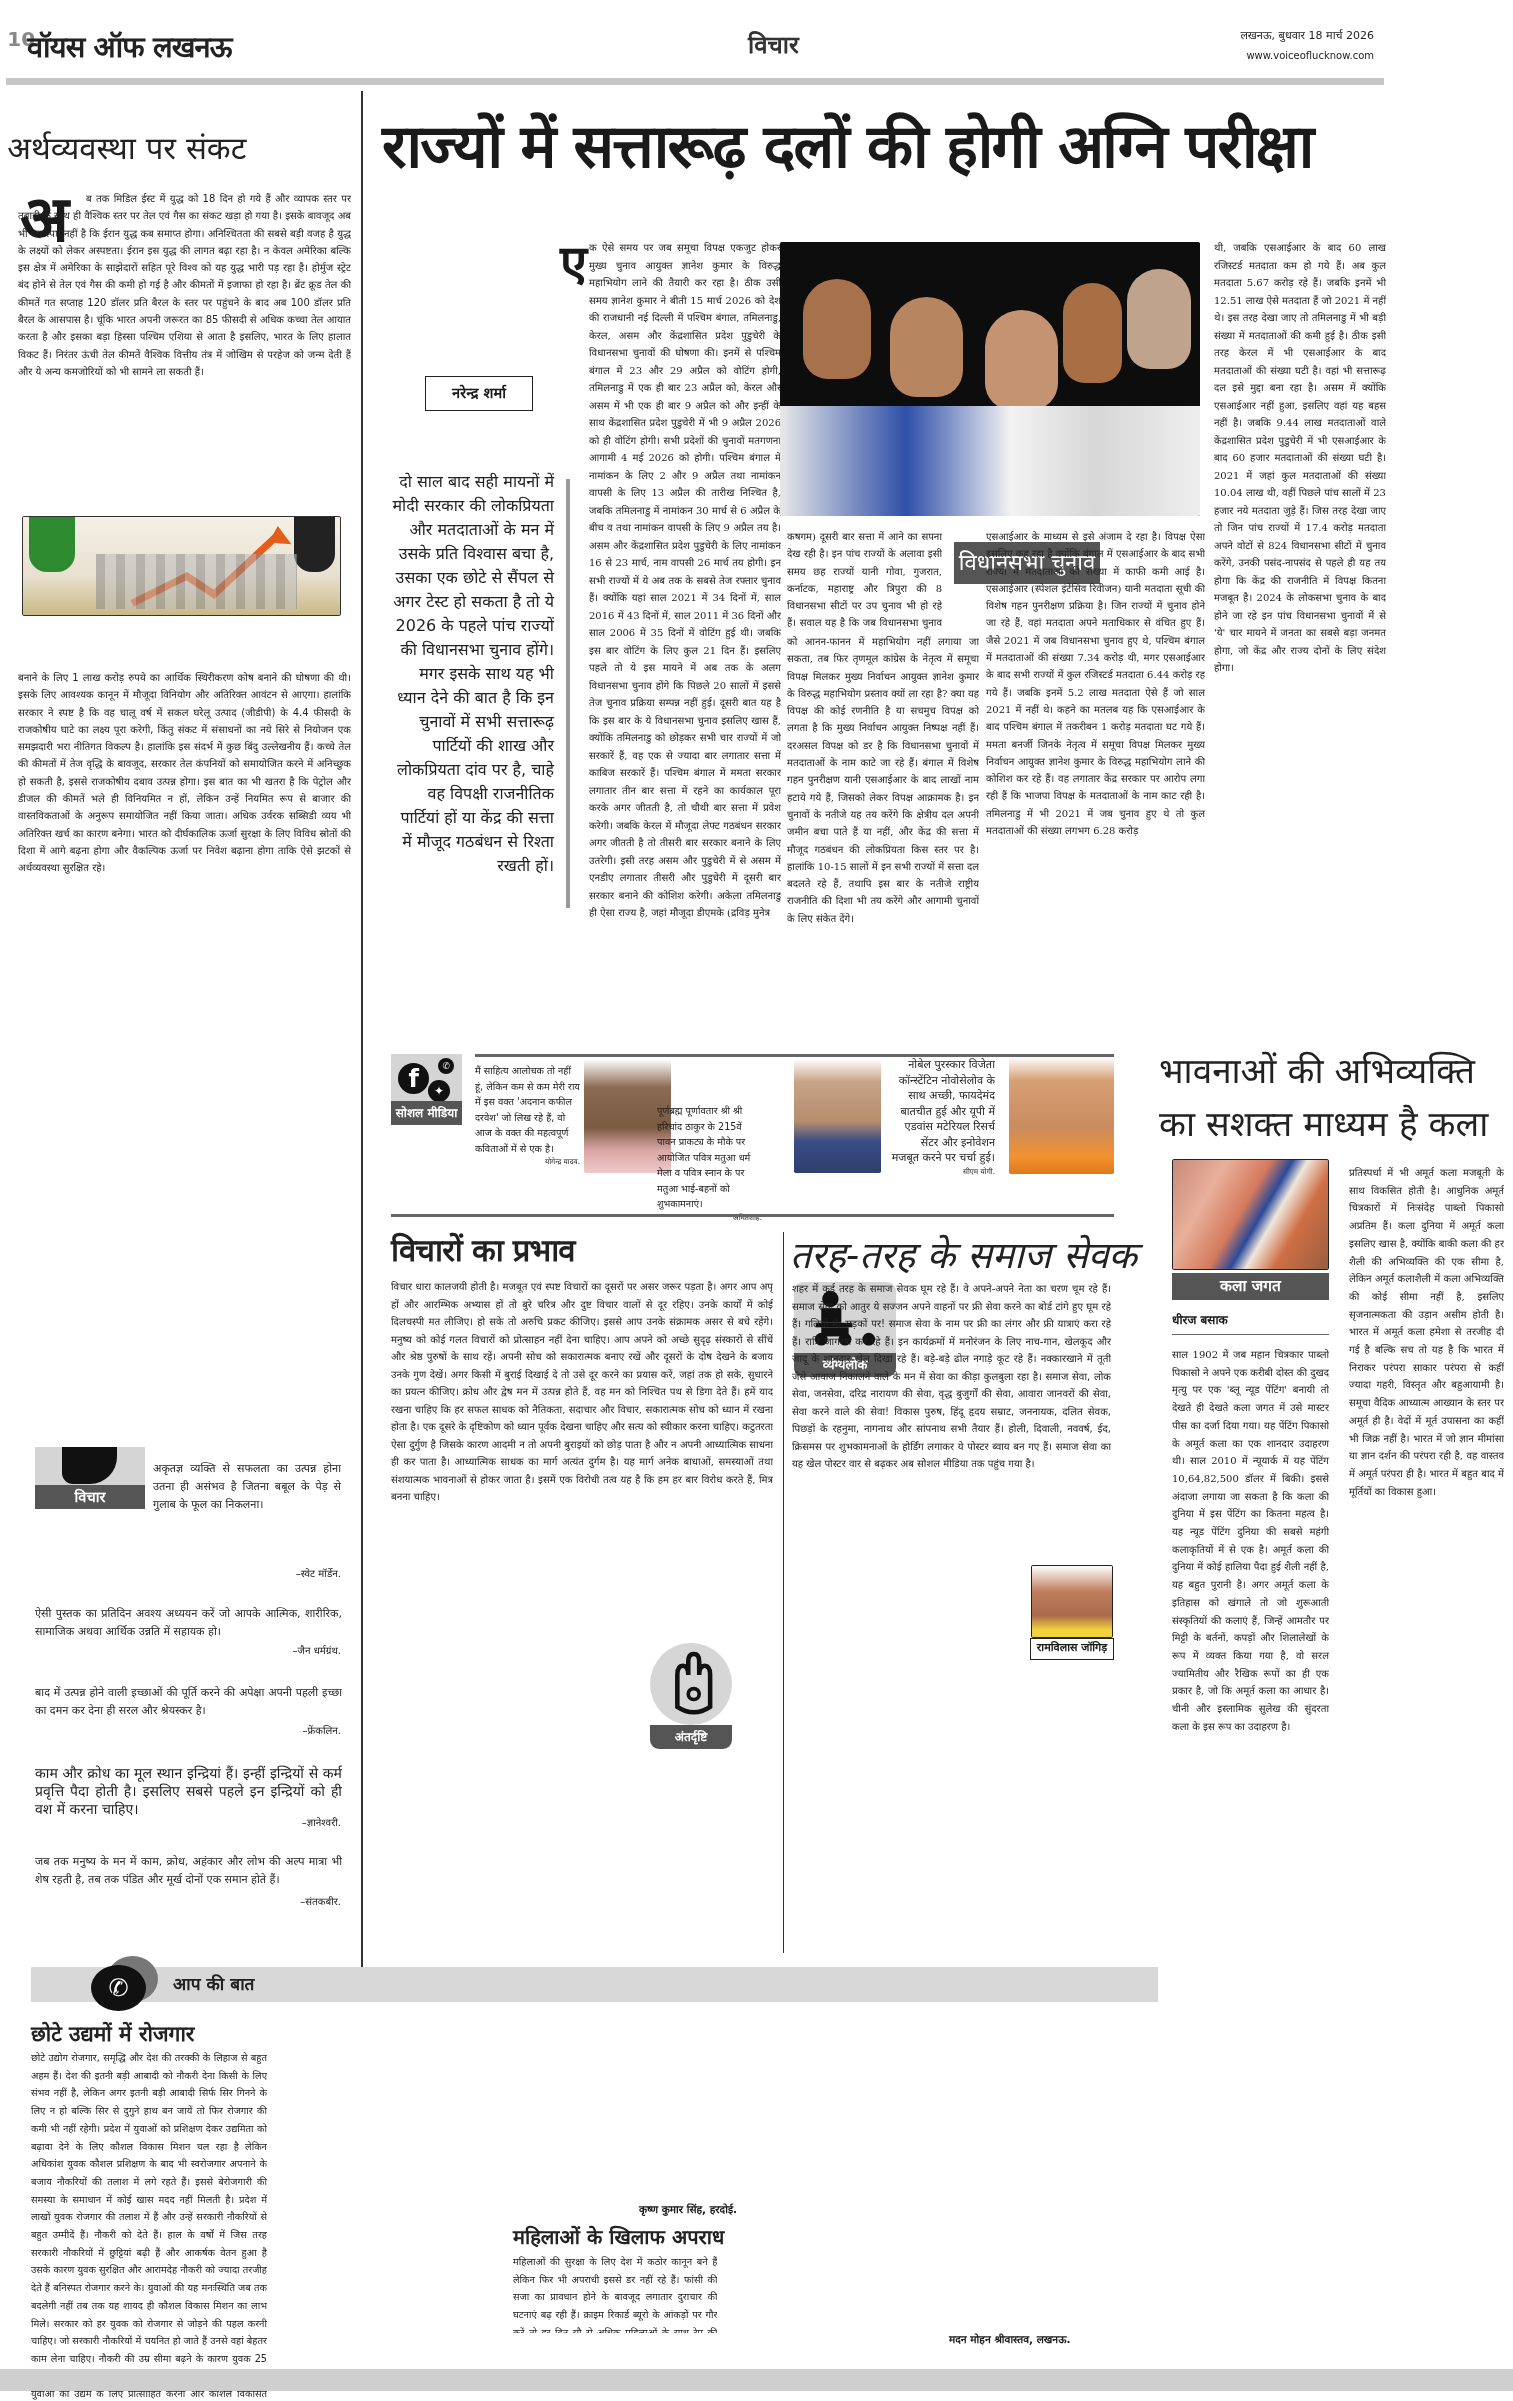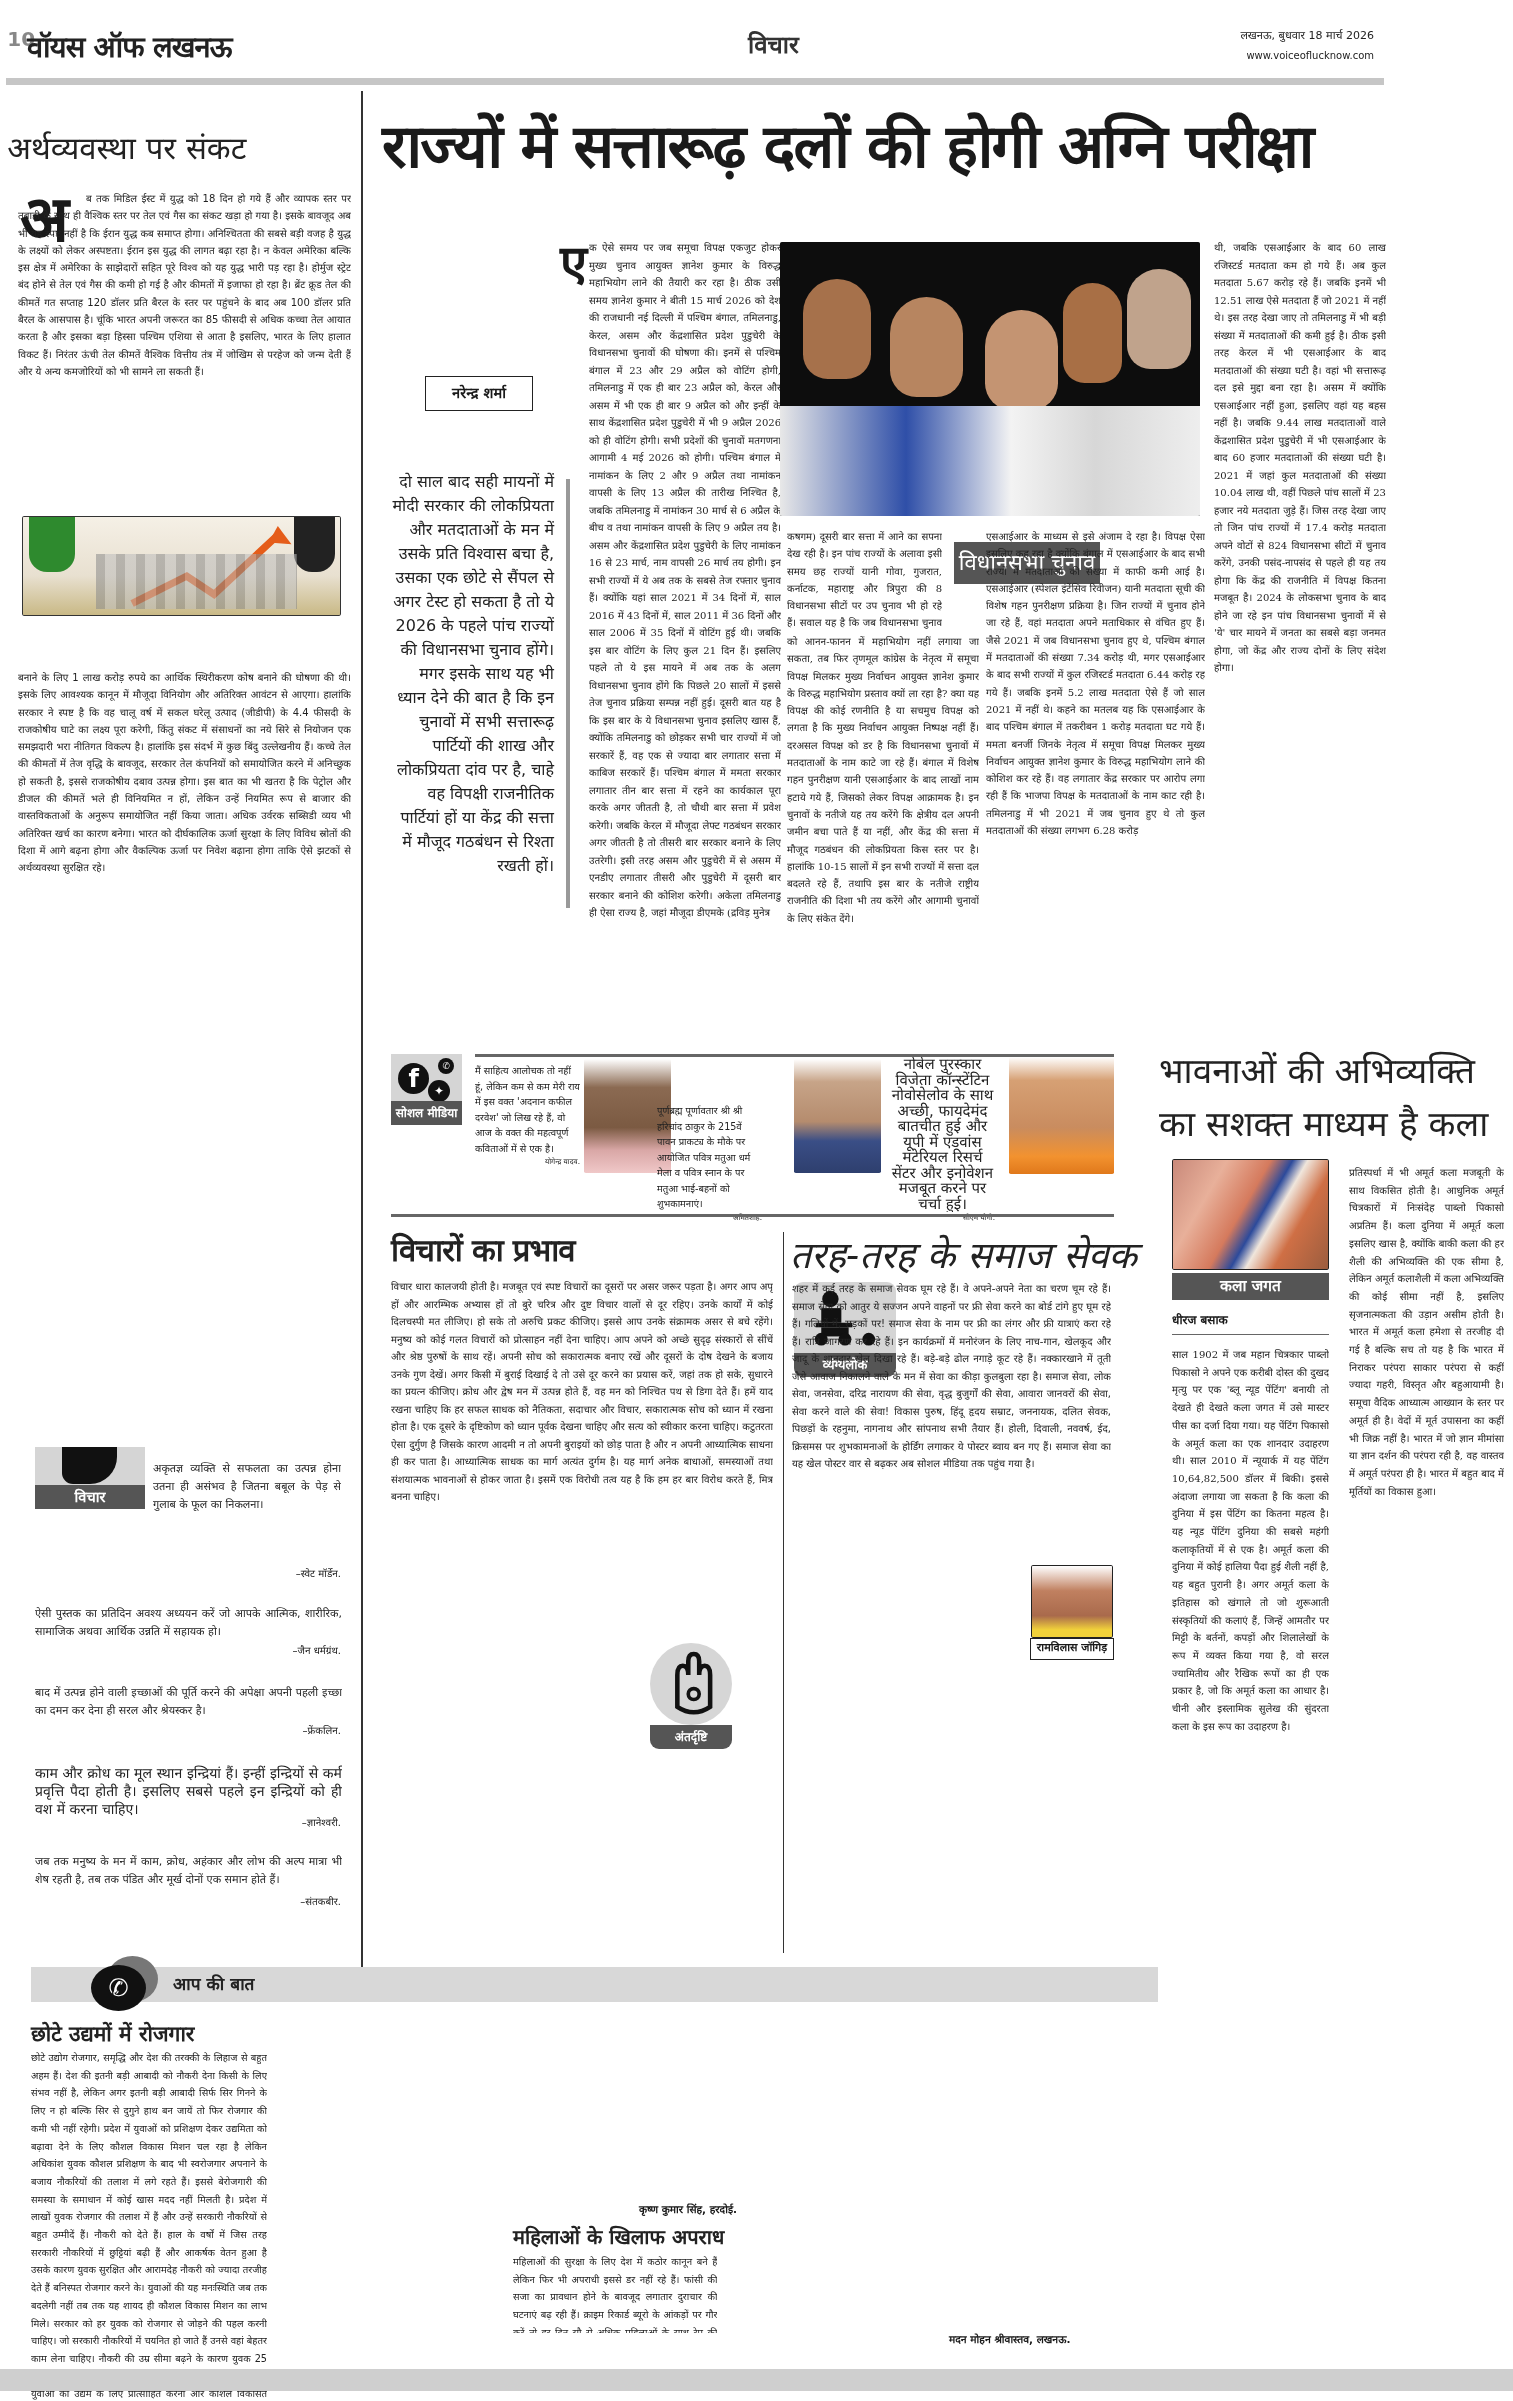--- a/index.html
+++ b/index.html
@@ -96,21 +96,21 @@
   <div class="cond" style="font-size:9.6px;line-height:15.5px;text-align:left;">मैं साहित्य आलोचक तो नहीं हूं, लेकिन कम से कम मेरी राय में इस वक्त 'अदनान कफील दरवेश' जो लिख रहे हैं, वो आज के वक्त की महत्वपूर्ण कविताओं में से एक है।</div>
   <div style="font-size:7.3px;text-align:right;">योगेन्द्र यादव.</div>
 </div>
 <div class="photo" style="left:584px;top:1059px;width:87px;height:114px;background:linear-gradient(180deg,#fff 0%,#8b6a52 25%,#7b5a42 60%,#d9a7a6 80%,#f0c8c8 100%);"></div>
 <div class="abs" style="left:657px;top:1063px;width:105px;margin-top:40px;">
   <div class="cond" style="font-size:9.6px;line-height:15.5px;text-align:left;">पूर्णब्रह्म पूर्णावतार श्री श्री हरिचांद ठाकुर के 215वें पावन प्राकट्य के मौके पर आयोजित पवित्र मतुआ धर्म मेला व पवित्र स्नान के पर मतुआ भाई-बहनों को शुभकामनाएं।</div>
   <div style="font-size:7.3px;text-align:right;">अमितशाह.</div>
 </div>
 <div class="photo" style="left:794px;top:1059px;width:87px;height:114px;background:linear-gradient(180deg,#fff 0%,#c7a488 20%,#b58c6e 55%,#3a4e86 72%,#2e3f6e 100%);"></div>
 <div class="abs" style="left:890px;top:1057px;width:105px;">
-  <div class="cond" style="font-size:15px;line-height:15.5px;text-align:center;">नोबेल पुरस्कार विजेता कॉन्स्टेंटिन नोवोसेलोव के साथ अच्छी, फायदेमंद बातचीत हुई और यूपी में एडवांस मटेरियल रिसर्च सेंटर और इनोवेशन मजबूत करने पर चर्चा हुई।</div>
+  <div class="cond" style="font-size:11px;line-height:15.5px;text-align:right;">नोबेल पुरस्कार विजेता कॉन्स्टेंटिन नोवोसेलोव के साथ अच्छी, फायदेमंद बातचीत हुई और यूपी में एडवांस मटेरियल रिसर्च सेंटर और इनोवेशन मजबूत करने पर चर्चा हुई।</div>
   <div style="font-size:7.3px;text-align:right;">सीएम योगी.</div>
 </div>
 <div class="photo" style="left:1009px;top:1057px;width:105px;height:117px;background:linear-gradient(180deg,#fff 0%,#d6a074 20%,#c98c5f 60%,#f2922f 85%,#e0781b 100%);"></div>
 <div class="hrule" style="left:391px;top:1214px;width:723px;"></div>
 
 <div class="abs" style="left:1159px;top:1045px;width:347px;font-size:35px;line-height:53px;color:#222;">भावनाओं की अभिव्यक्ति का सशक्त माध्यम है कला</div>
 <div class="photo" style="left:1172px;top:1159px;width:157px;height:111px;background:linear-gradient(120deg,#c9897a,#e8b09a 25%,#d57a5d 45%,#2c4a9b 55%,#f0e6dc 62%,#cf6f45 75%,#9b5d3f);border:0.9px solid #222;"></div>
 <div class="abs label-dark" style="left:1172px;top:1273px;width:157px;height:27px;font-size:15.5px;line-height:27px;">कला जगत</div>
 <div class="abs" style="left:1172px;top:1311px;font-size:12px;font-weight:bold;">धीरज बसाक</div>
 <div class="abs" style="left:1172px;top:1334px;width:157px;height:0.9px;background:#666;"></div>

